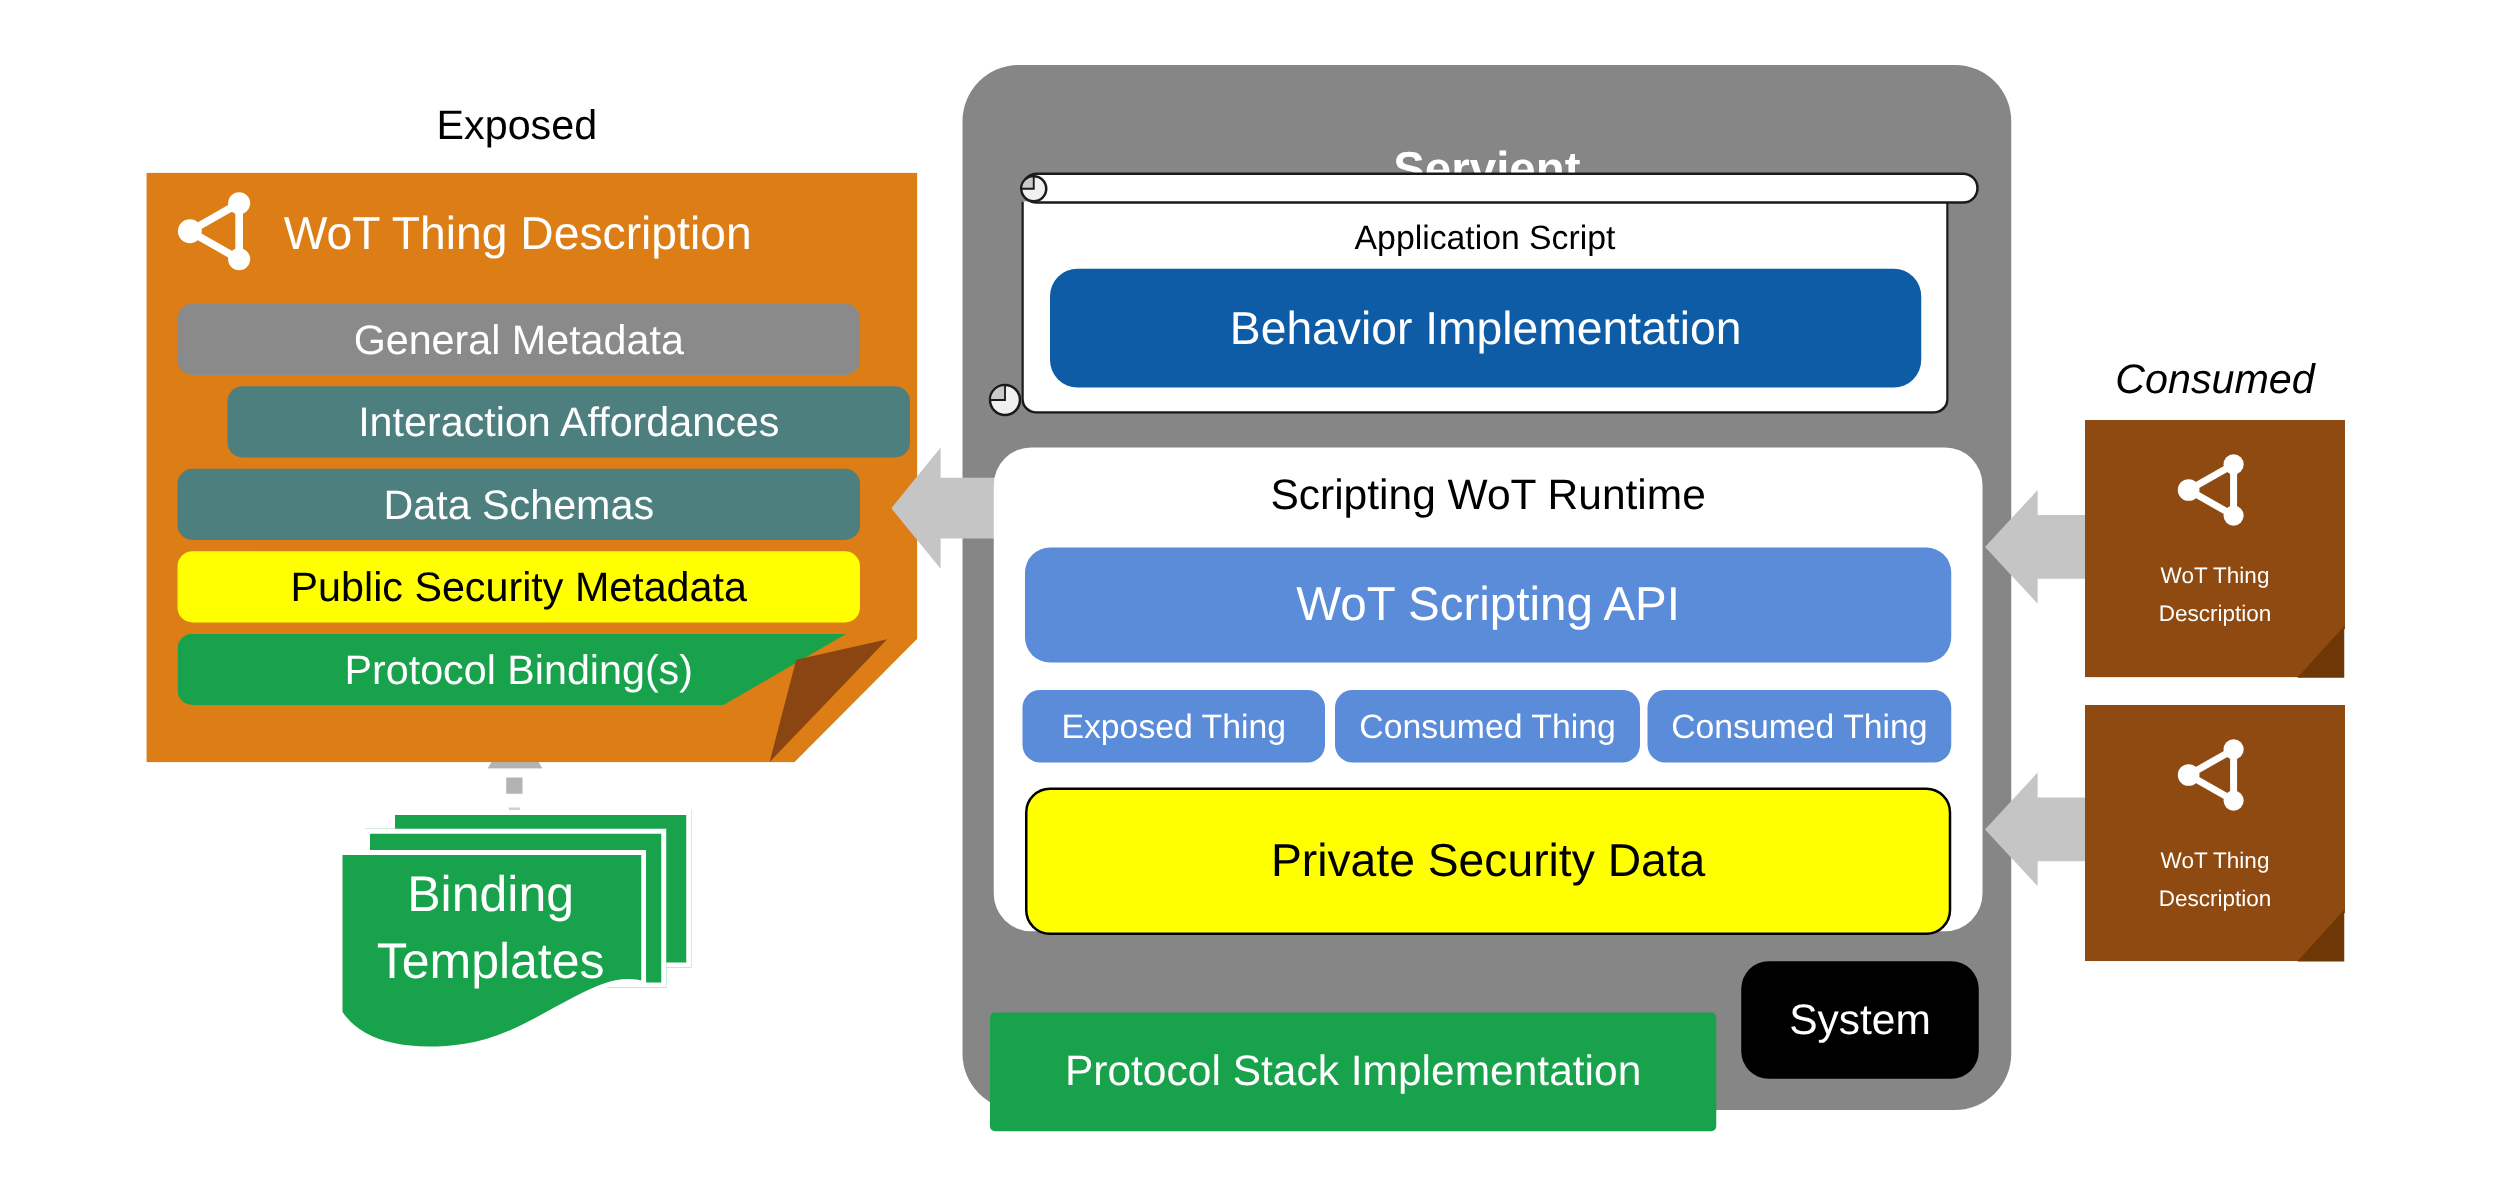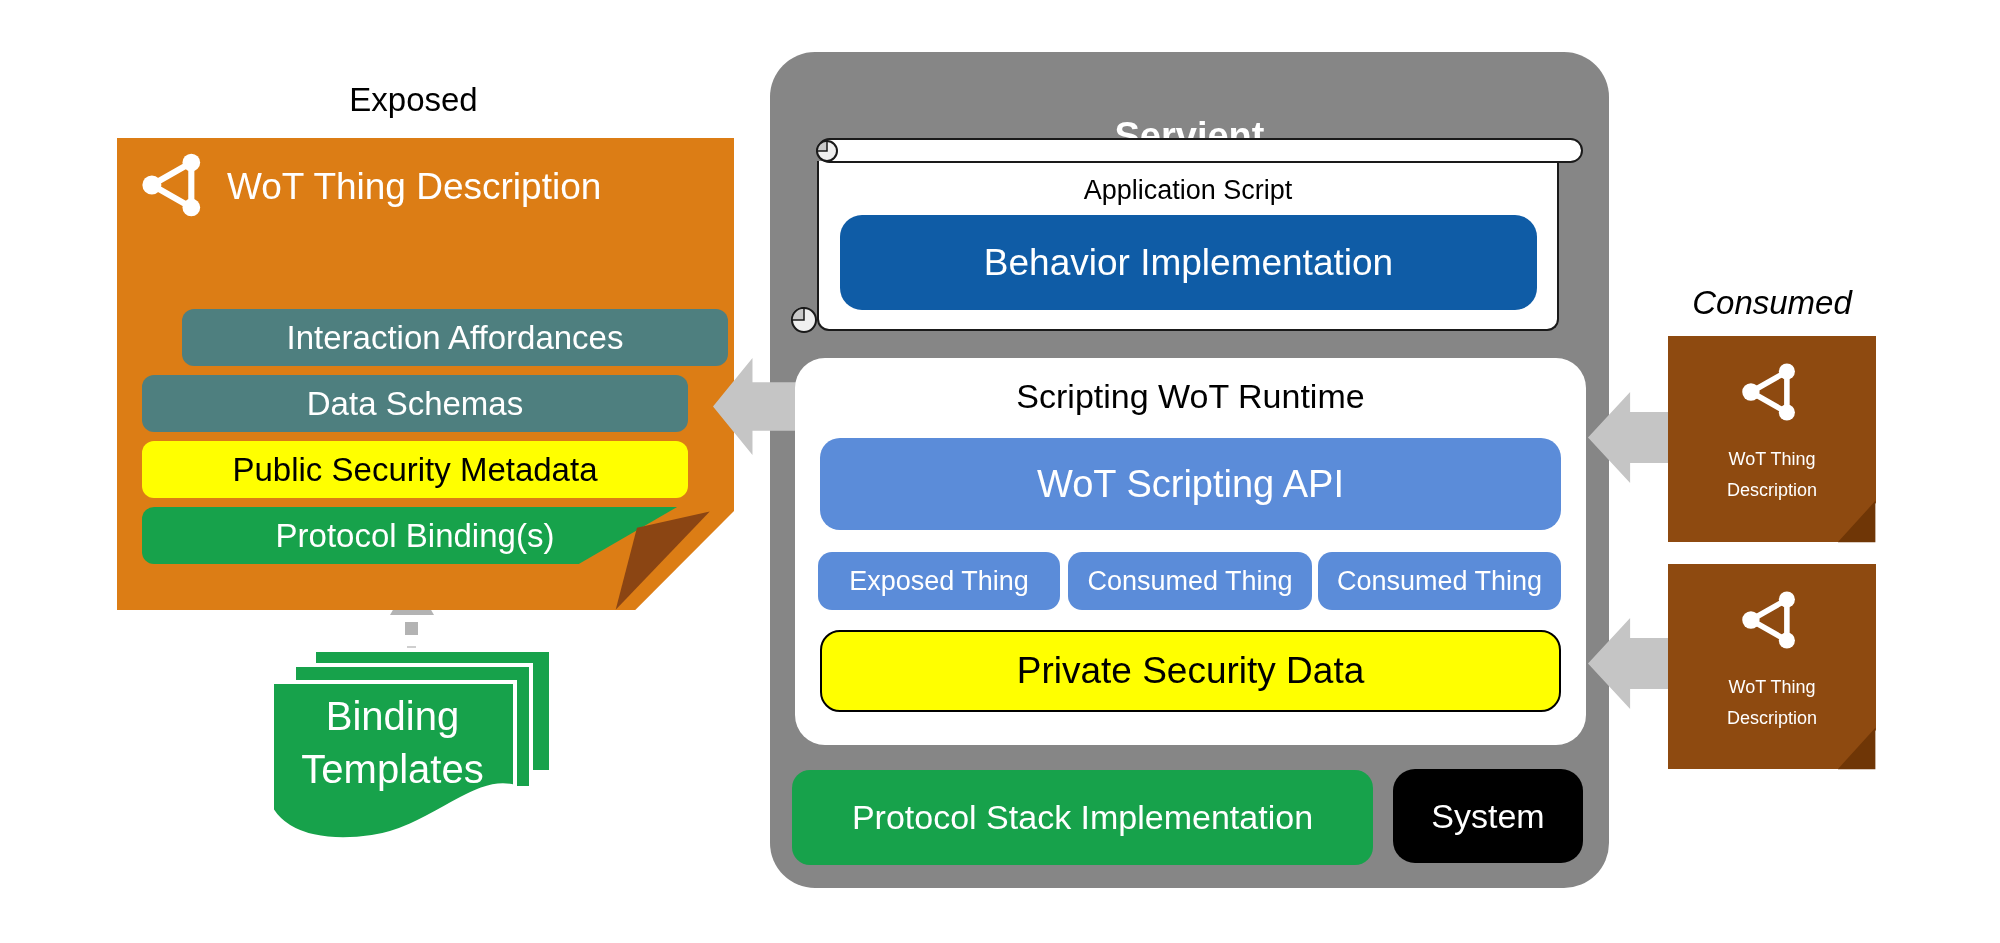--- a/index.html
+++ b/index.html
@@ -60,25 +60,25 @@
     border-radius:22px;color:#fff;font-size:37px;z-index:4;}
 
   .runtime-box{left:795px;top:358px;width:791px;height:387px;background:#fff;border-radius:30px;z-index:3;}
   .runtime-title{left:795px;top:372px;width:791px;height:48px;color:#000;font-size:34px;z-index:4;}
   .api-box{left:820px;top:438px;width:741px;height:92px;background:#5B8CD9;
     border-radius:20px;color:#fff;font-size:38px;z-index:4;}
   .thing-box{top:552px;height:58px;background:#5B8CD9;border-radius:14px;color:#fff;font-size:27px;z-index:4;}
   .thing-0{left:818px;width:242px;}
   .thing-1{left:1068px;width:244px;}
   .thing-2{left:1318px;width:243px;}
-  .private-box{left:820px;top:630px;width:741px;height:82px;background:#FFFF00;
+  .private-box{left:820px;top:630px;width:741px;height:118px;background:#FFFF00;
     border:2px solid #000;box-sizing:border-box;border-radius:20px;color:#000;font-size:37px;z-index:4;}
 
-  .protocol-stack{left:792px;top:770px;width:581px;height:95px;background:#17A24B;
-    border-radius:18px;color:#fff;font-size:34px;z-index:3;}
+  .protocol-stack{left:792px;top:810px;width:581px;height:95px;background:#17A24B;
+    border-radius:4px;color:#fff;font-size:34px;z-index:3;}
   .system-box{left:1393px;top:769px;width:190px;height:94px;background:#000;
     border-radius:22px;color:#fff;font-size:34px;z-index:3;}
 
   
   .consumed-label{left:1668px;top:283px;width:208px;height:40px;z-index:2;font-style:italic;}
   .brown-box{left:1668px;width:208px;background:#8E4A10;z-index:3;
     clip-path:polygon(0 0,100% 0,100% 81%,84% 100%,0 100%);}
   .brown-1{top:336px;height:206px;}
   .brown-2{top:564px;height:205px;}
   .brown-fold{width:40px;height:43px;background:#6F3606;z-index:4;
@@ -110,20 +110,21 @@
       <span>
         <svg width="68" height="74" viewBox="0 0 100 100">
           <path d="M16,50 L74,17 L74,83 Z" fill="none" stroke="#ffffff" stroke-width="9"></path>
           <circle cx="16" cy="50" r="14" fill="#ffffff"></circle>
           <circle cx="74" cy="17" r="13" fill="#ffffff"></circle>
           <circle cx="74" cy="83" r="13" fill="#ffffff"></circle>
         </svg>
       </span>
       <span class="td-title">WoT Thing Description</span>
     </div>
+    <div class="td-bar bar-0 ctr">General Metadata</div>
     <div class="td-bar bar-1 ctr">Interaction Affordances</div>
     <div class="td-bar bar-2 ctr">Data Schemas</div>
     <div class="td-bar bar-3 ctr">Public Security Metadata</div>
     <div class="td-bar bar-4 ctr">Protocol Binding(s)</div>
   </div>
   <div class="abs orange-fold"></div>
 
   <div class="abs up-arrow-head"></div>
   <div class="abs up-arrow-dash1"></div>
   <div class="abs up-arrow-dash2"></div>

